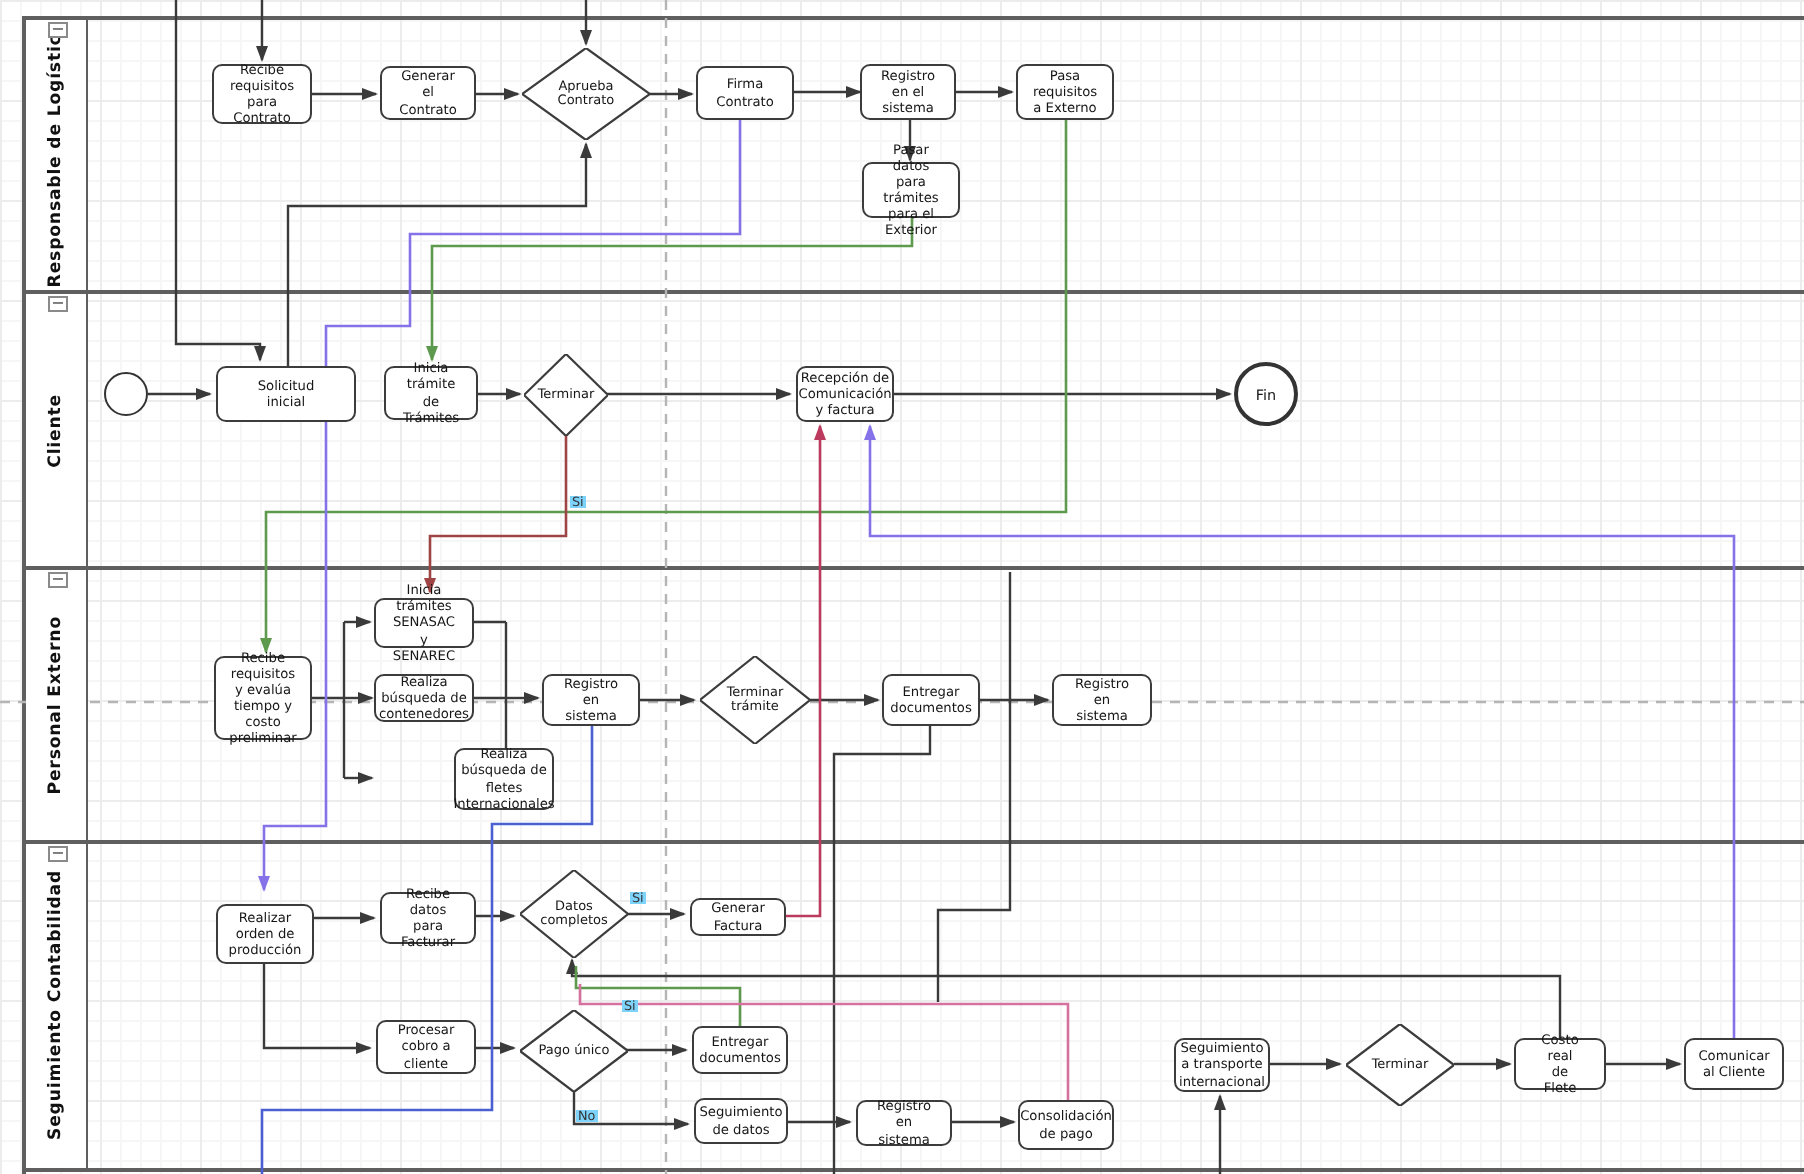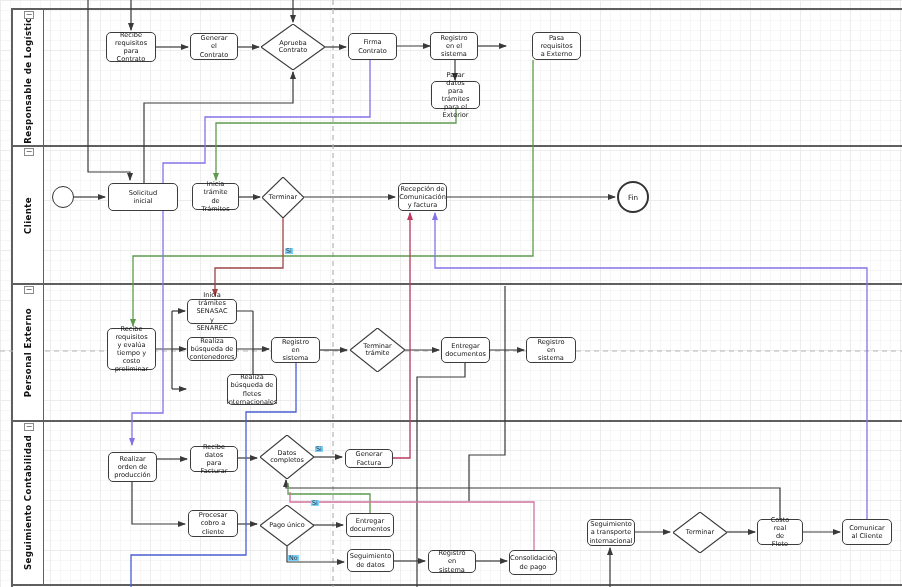--- a/index.html
+++ b/index.html
@@ -167,21 +167,21 @@
 <div class="task" style="left:106px;top:32px;width:50px;height:30px;">Recibe requisitos para Contrato</div>
 <div class="task" style="left:190px;top:33px;width:48px;height:27px;">Generar el Contrato</div>
 <div class="gateway" style="left:261px;top:24px;width:64px;height:46px;">
   <svg width="64" height="46" viewBox="0 0 64 46">
       <polygon points="32,0 64,23 32,46 0,23" fill="#fff" stroke="#3c3c3c" stroke-width="1.1"></polygon>
     </svg>
   <div class="glabel">Aprueba Contrato</div>
 </div>
 <div class="task" style="left:348px;top:33px;width:49px;height:27px;">Firma Contrato</div>
 <div class="task" style="left:430px;top:32px;width:48px;height:28px;">Registro en el sistema</div>
-<div class="task" style="left:508px;top:32px;width:49px;height:28px;margin-left:24px;">Pasa requisitos a Externo</div>
+<div class="task" style="left:508px;top:32px;width:49px;height:28px;">Pasa requisitos a Externo</div>
 <div class="task" style="left:431px;top:81px;width:49px;height:28px;">Pasar datos para trámites para el Exterior</div>
 
 <div class="event" style="left:52px;top:186px;width:22px;height:22px;border:1.6px solid #333;"></div>
 <div class="task" style="left:108px;top:183px;width:70px;height:28px;">Solicitud inicial</div>
 <div class="task" style="left:192px;top:183px;width:47px;height:27px;">Inicia trámite de Trámites</div>
 <div class="gateway" style="left:262px;top:177px;width:42px;height:41px;">
   <svg width="42" height="41" viewBox="0 0 42 41">
       <polygon points="21,0 42,20.5 21,41 0,20.5" fill="#fff" stroke="#3c3c3c" stroke-width="1.1"></polygon>
     </svg>
   <div class="glabel">Terminar</div>

